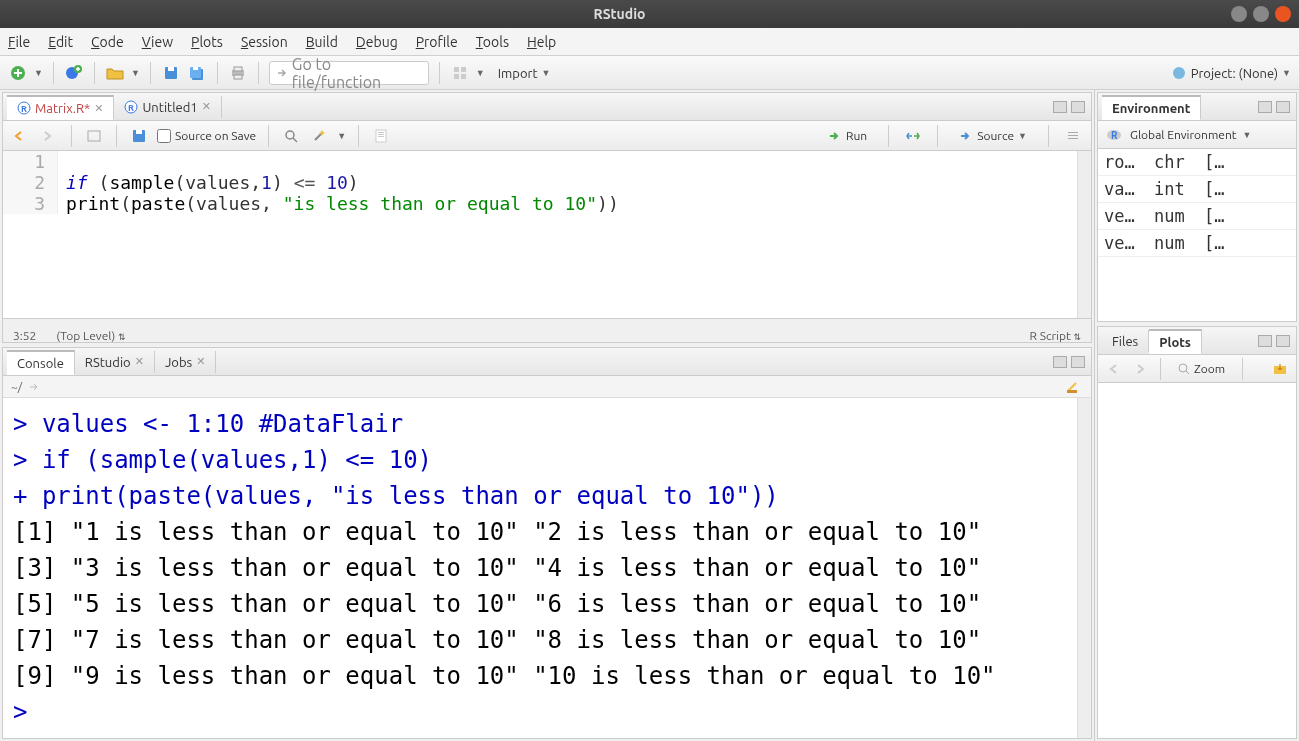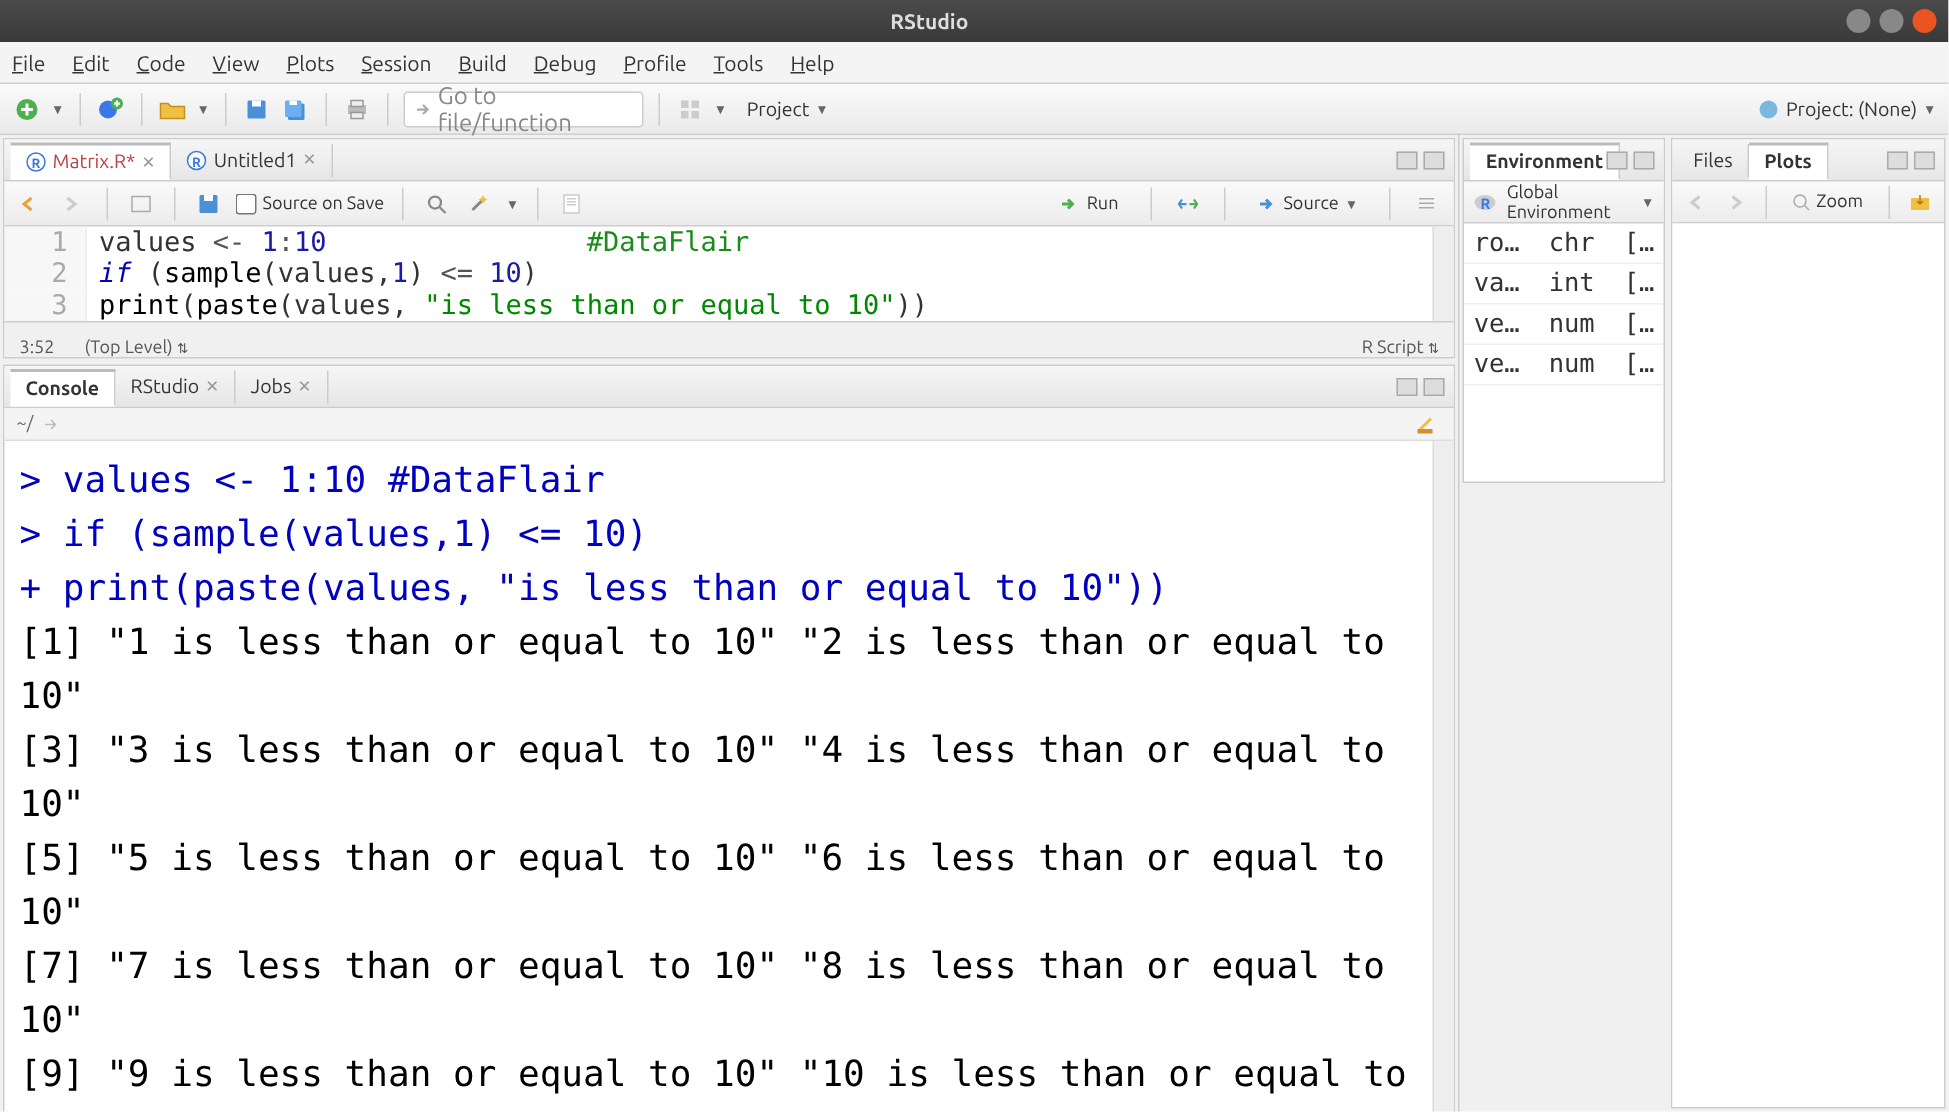--- a/index.html
+++ b/index.html
@@ -15,21 +15,21 @@
 .menubar span { margin-right: 18px; cursor: default; }
 .menubar span u { text-decoration: underline; }
 .toolbar { background: linear-gradient(#fafafa,#eaeaea); height: 34px; display: flex; align-items: center; padding: 0 8px; border-bottom: 1px solid #d0d0d0; gap: 6px; }
 .tbicon { width: 20px; height: 20px; display: inline-flex; align-items: center; justify-content: center; }
 .tbsep { width: 1px; height: 22px; background: #ccc; margin: 0 4px; }
 .tbinput { height: 24px; width: 160px; border: 1px solid #ccc; border-radius: 3px; padding: 0 6px; font-size: 16px; color: #888; background: #fff; display: flex; align-items: center; }
 .tbinput svg { margin-right: 4px; }
 .tool-right { margin-left: auto; display: flex; align-items: center; gap: 4px; color: #333; }
 .main { display: flex; height: calc(741px - 28px - 28px - 34px); }
 .leftcol { width: 1095px; display: flex; flex-direction: column; border-right: 1px solid #ccc; }
-.rightcol { flex: 1; display: flex; }
+.rightcol { flex: 1; display: flex; flex-direction: column; }
 .pane { border: 1px solid #ccc; margin: 2px; background: #fff; display: flex; flex-direction: column; }
 .pane-tabs { background: linear-gradient(#f6f6f6,#e6e6e6); height: 28px; display: flex; align-items: center; border-bottom: 1px solid #ccc; padding: 0 4px; position: relative; }
 .tab { padding: 4px 10px; display: flex; align-items: center; gap: 4px; font-size: 13px; border-right: 1px solid #ccc; }
 .tab.active { background: #fff; border-top: 2px solid #bbb; border-bottom: 1px solid #fff; position: relative; top: 1px; }
 .tab .tclose { color: #999; font-size: 11px; }
 .pane-btns { position: absolute; right: 6px; display: flex; gap: 4px; }
 .pane-btns div { width: 14px; height: 12px; border: 1px solid #aaa; background: #ddd; }
 .src-toolbar { background: linear-gradient(#fafafa,#ececec); height: 30px; display: flex; align-items: center; padding: 0 8px; gap: 8px; border-bottom: 1px solid #ccc; font-size: 12px; }
 .src-toolbar .right { margin-left: auto; display: flex; align-items: center; gap: 10px; }
 .chk { display: flex; align-items: center; gap: 4px; }
@@ -144,21 +144,21 @@
   <span class="tbicon">
     <svg width="14" height="14">
         <rect x="1" y="1" width="5" height="5" fill="#ccc"></rect>
         <rect x="8" y="1" width="5" height="5" fill="#ccc"></rect>
         <rect x="1" y="8" width="5" height="5" fill="#ccc"></rect>
         <rect x="8" y="8" width="5" height="5" fill="#ccc"></rect>
       </svg>
   </span>
   <span style="font-size:9px;color:#666">▼</span>
   <div class="btnlike">
-    <span>Project</span>
+    <span>Import</span>
     <span style="font-size:9px;color:#666">▼</span>
   </div>
   <div class="tool-right">
     <svg width="16" height="16">
         <circle cx="8" cy="8" r="6" fill="#7ab8e0"></circle>
       </svg>
     <span>Project: (None)</span>
     <span style="font-size:9px;color:#666">▼</span>
   </div>
 </div>
@@ -269,21 +269,20 @@
                 <rect x="1" y="5" width="10" height="1" fill="#aaa"></rect>
                 <rect x="1" y="8" width="10" height="1" fill="#aaa"></rect>
               </svg>
             </span>
         </div>
       </div>
       <div style="flex:1; display:flex;">
         <div class="code-editor" id="code-editor" style="flex:1">
             <div class="code-line">
               <div class="gutter">1</div>
-              <div class="codetxt"><span>values </span><span class="op">&lt;-</span><span> </span><span class="num">1</span><span class="op">:</span><span class="num">10</span><span>                </span><span class="cmt">#DataFlair</span></div>
             </div>
             <div class="code-line">
               <div class="gutter">2</div>
               <div class="codetxt"><span class="kw">if</span><span> (</span><span class="fn">sample</span><span>(values,</span><span class="num">1</span><span>) </span><span class="op">&lt;=</span><span> </span><span class="num">10</span><span>)</span></div>
             </div>
             <div class="code-line">
               <div class="gutter">3</div>
               <div class="codetxt"><span class="fn">print</span><span>(</span><span class="fn">paste</span><span>(values, </span><span class="str">"is less than or equal to 10"</span><span>))</span></div>
             </div>
           </div>
@@ -292,21 +291,21 @@
       <div class="status">
         <span>3:52</span>
         <span style="margin-left:20px"><span>(Top Level)</span> <span style="font-size:9px">⇅</span></span>
         <span class="right"><span>R Script</span> <span style="font-size:9px">⇅</span></span>
       </div>
     </div>
 
     <div class="pane console-pane">
       <div class="pane-tabs" id="console-tabs">
         <div class="tab active">
-            <span style="font-weight:bold">Console</span>
+            <span style="font-weight:normal">Console</span>
           </div>
           <div class="tab">
             <span>RStudio</span>
             <span class="tclose">✕</span>
           </div>
           <div class="tab">
             <span>Jobs</span>
             <span class="tclose">✕</span>
           </div>
           <div class="pane-btns">

